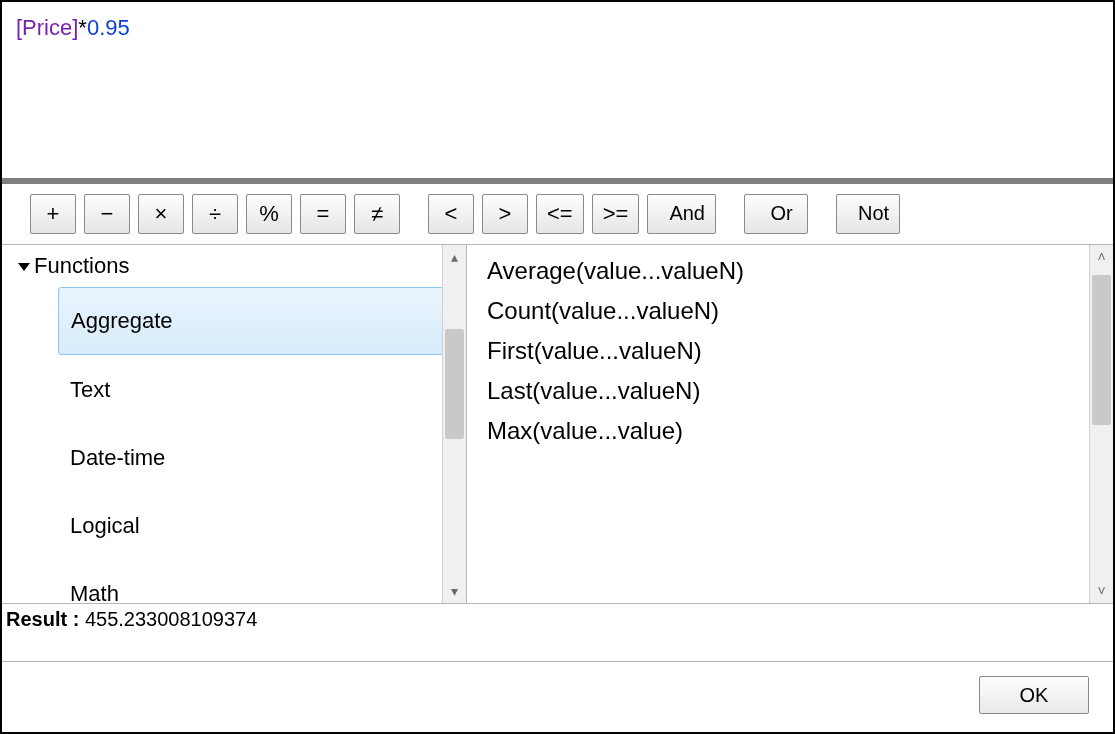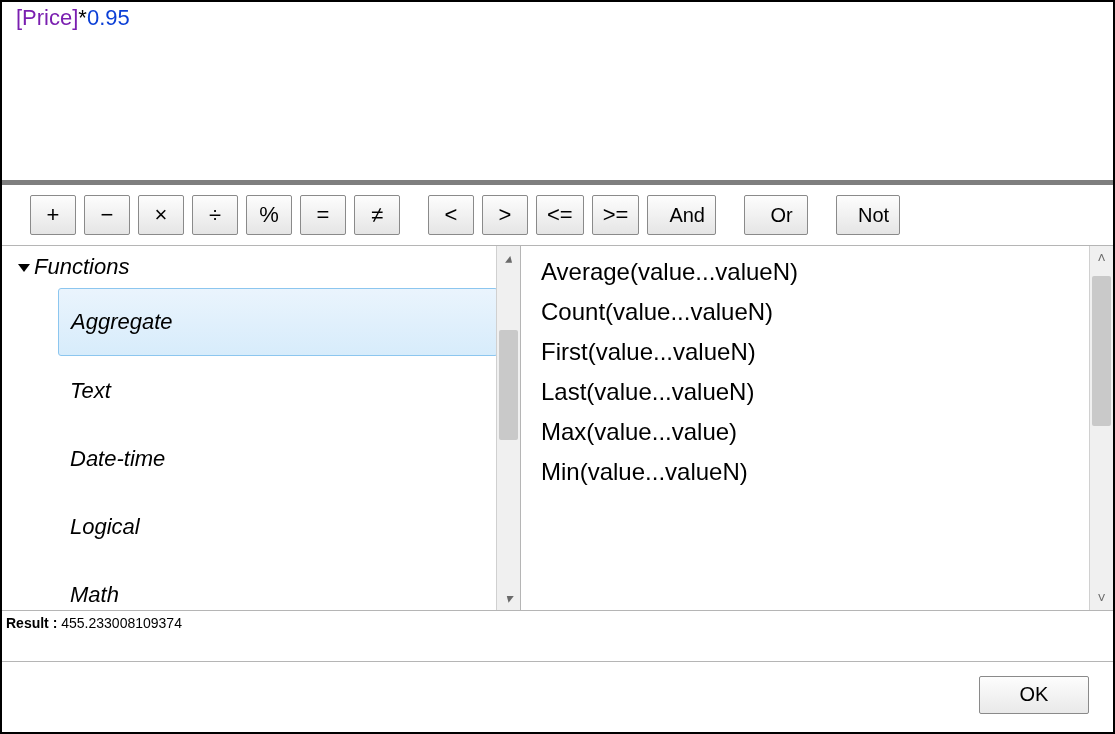--- a/index.html
+++ b/index.html
@@ -15,21 +15,21 @@
     height: 734px;
     border: 2px solid #000;
     display: flex;
     flex-direction: column;
     background: #fff;
   }
 
   
   .expr-area {
     height: 190px;
-    padding: 2px 14px;
+    padding: 12px 14px;
     font-size: 22px;
     line-height: 1.3;
     font-family: "Segoe UI", Tahoma, sans-serif;
     white-space: pre;
   }
   .tok-field { color: #7a1fb0; }
   .tok-op    { color: #000; }
   .tok-num   { color: #0b3fd6; }
 
   
@@ -66,21 +66,21 @@
     flex: 1 1 auto;
     display: flex;
     border-top: 1px solid #b5b5b5;
     min-height: 0;
   }
   .pane {
     position: relative;
     overflow: hidden;
     min-height: 0;
   }
-  .pane-left  { width: 519px; border-right: 1px solid #b5b5b5; font-style: italic; }
+  .pane-left  { width: 465px; border-right: 1px solid #b5b5b5; }
   .pane-right { flex: 1 1 auto; }
 
   .tree {
     padding: 6px 0 6px 16px;
     font-size: 22px;
     height: 100%;
   }
   .tree-root {
     display: flex;
     align-items: center;
@@ -141,21 +141,21 @@
     background: #c9c9c9;
     border-radius: 2px;
   }
   .pane-left  .sb-thumb { top: 60px; height: 110px; }
   .pane-right .sb-thumb { top: 6px;  height: 150px; }
 
   
   .result-row {
     border-top: 1px solid #b5b5b5;
     padding: 4px 8px 30px 4px;
-    font-size: 14px;
+    font-size: 20px;
   }
   .result-row b { font-weight: 700; }
 
   
   .footer {
     border-top: 1px solid #b5b5b5;
     display: flex;
     justify-content: flex-end;
     gap: 24px;
     padding: 14px 24px 18px 0;
@@ -226,21 +226,20 @@
       </div>
     </div>
 
     <div class="pane pane-right">
       <div class="fn-list">
         <div class="fn-item">Average(value...valueN)</div>
         <div class="fn-item">Count(value...valueN)</div>
         <div class="fn-item">First(value...valueN)</div>
         <div class="fn-item">Last(value...valueN)</div>
         <div class="fn-item">Max(value...value)</div>
-        <div class="fn-item">Min(value...valueN)</div>
       </div>
       <div class="scrollbar">
         <div class="sb-btn">˄</div>
         <div class="sb-track">
           <div class="sb-thumb"></div>
         </div>
         <div class="sb-btn">˅</div>
       </div>
     </div>
 

